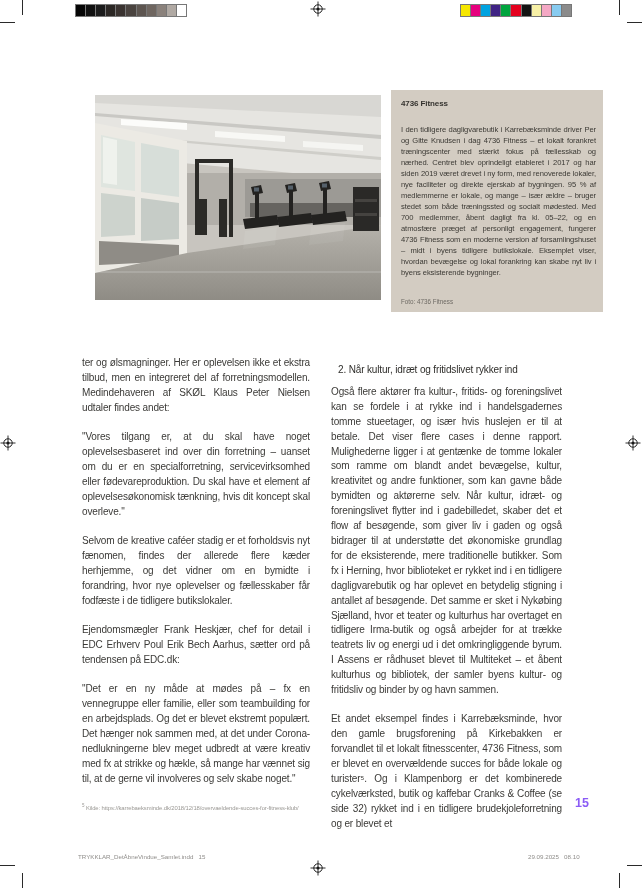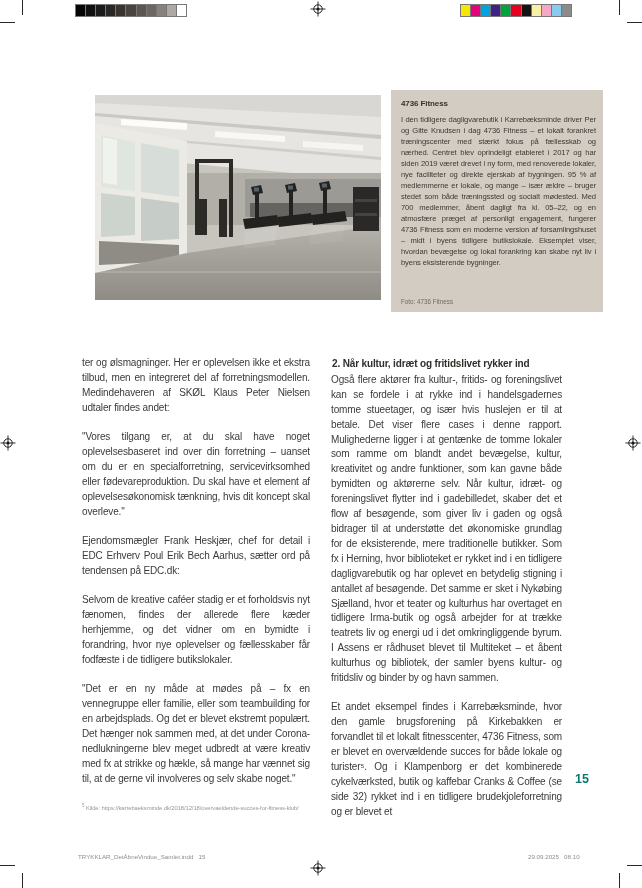--- a/index.html
+++ b/index.html
@@ -23,38 +23,38 @@
   .regmark{position:absolute;width:16px;height:16px;}
 
   
   .photo{position:absolute;left:95px;top:95px;width:286px;height:205px;overflow:hidden;background:#c8c5bf;}
 
   
   .infobox{
     position:absolute;left:391px;top:90px;width:212px;height:222px;background:#d3ccc2;
     box-sizing:border-box;padding:9px 7px 8px 10px;
   }
-  .infobox h3{font-size:8px;line-height:10px;margin:0 0 5px 0;color:#35332f;font-weight:bold;letter-spacing:-0.1px;}
+  .infobox h3{font-size:8px;line-height:10px;margin:0 0 15px 0;color:#35332f;font-weight:bold;letter-spacing:-0.1px;}
   .infobox .ibody{font-size:7.6px;line-height:11px;margin:0;color:#3b3934;text-align:justify;letter-spacing:-0.1px;}
   .infobox .caption{position:absolute;left:10px;bottom:7px;font-size:6.3px;color:#6e6a64;}
 
   
   .col{position:absolute;top:356px;font-size:10px;line-height:14.9px;color:#3b3a37;text-align:justify;letter-spacing:-0.15px;}
   #left-col{left:82px;width:228px;}
   #right-col{left:331px;width:231px;}
   .col p{margin:0 0 14.5px 0;}
   .col p:last-child{margin-bottom:0;}
-  #right-col h2{font-size:10px;line-height:14.9px;margin:1px;font-weight:bold;color:#2f2e2b;text-align:left;}
+  #right-col h2{font-size:10px;line-height:14.9px;margin:7px;font-weight:normal;color:#2f2e2b;text-align:left;}
 
   
   .footnote{position:absolute;left:82px;top:803px;font-size:5.9px;color:#9a9894;letter-spacing:-0.1px;}
   .footnote sup{font-size:4.5px;}
 
   
-  .page-number{position:absolute;left:575px;top:772px;font-size:12.5px;font-weight:bold;color:#0f766e;}
+  .page-number{position:absolute;left:575px;top:796px;font-size:12.5px;font-weight:bold;color:#8b5cf6;}
   .imprint{position:absolute;top:853px;font-size:6.2px;color:#8f8d8a;white-space:pre;}
   #imprint-left{left:78px;}
   #imprint-right{left:528px;}
 </style>
 </head>
 <body>
 
 <div class="page">
 
   <div id="grayscale-bar" class="bar">
@@ -186,22 +186,22 @@
 
   <aside class="infobox" style="background: rgb(211, 204, 194);">
     <h3>4736 Fitness</h3>
     <p class="ibody">I den tidligere dagligvarebutik i Karrebæksminde driver Per og Gitte Knudsen i dag 4736 Fitness – et lokalt forankret træningscenter med stærkt fokus på fællesskab og nærhed. Centret blev oprindeligt etableret i 2017 og har siden 2019 været drevet i ny form, med renoverede lokaler, nye faciliteter og direkte ejerskab af bygningen. 95 % af medlemmerne er lokale, og mange – især ældre – bruger stedet som både træningssted og socialt mødested. Med 700 medlemmer, åbent dagligt fra kl. 05–22, og en atmosfære præget af personligt engagement, fungerer 4736 Fitness som en moderne version af forsamlingshuset – midt i byens tidligere butikslokale. Eksemplet viser, hvordan bevægelse og lokal forankring kan skabe nyt liv i byens eksisterende bygninger.</p>
     <div class="caption">Foto: 4736 Fitness</div>
   </aside>
 
   <div id="left-col" class="col">
       <p>ter og ølsmagninger. Her er oplevelsen ikke et ekstra tilbud, men en integreret del af forretningsmodellen. Medindehaveren af SKØL Klaus Peter Nielsen udtaler findes andet:</p>
       <p>"Vores tilgang er, at du skal have noget oplevelsesbaseret ind over din forretning – uanset om du er en specialforretning, servicevirksomhed eller fødevareproduktion. Du skal have et element af oplevelsesøkonomisk tænkning, hvis dit koncept skal overleve."</p>
+      <p>Selvom de kreative caféer stadig er et forholdsvis nyt fænomen, findes der allerede flere kæder herhjemme, og det vidner om en bymidte i forandring, hvor nye oplevelser og fællesskaber får fodfæste i de tidligere butikslokaler.</p>
       <p>Ejendomsmægler Frank Heskjær, chef for detail i EDC Erhverv Poul Erik Bech Aarhus, sætter ord på tendensen på EDC.dk:</p>
-      <p>Selvom de kreative caféer stadig er et forholdsvis nyt fænomen, findes der allerede flere kæder herhjemme, og det vidner om en bymidte i forandring, hvor nye oplevelser og fællesskaber får fodfæste i de tidligere butikslokaler.</p>
       <p>"Det er en ny måde at mødes på – fx en vennegruppe eller familie, eller som teambuilding for en arbejdsplads. Og det er blevet ekstremt populært. Det hænger nok sammen med, at det under Corona-nedlukningerne blev meget udbredt at være kreativ med fx at strikke og hækle, så mange har vænnet sig til, at de gerne vil involveres og selv skabe noget."</p>
     </div>
 
   <div id="right-col" class="col">
     <h2>2. Når kultur, idræt og fritidslivet rykker ind</h2>
     <div>
         <p>Også flere aktører fra kultur-, fritids- og foreningslivet kan se fordele i at rykke ind i handelsgadernes tomme stueetager, og især hvis huslejen er til at betale. Det viser flere cases i denne rapport. Mulighederne ligger i at gentænke de tomme lokaler som ramme om blandt andet bevægelse, kultur, kreativitet og andre funktioner, som kan gavne både bymidten og aktørerne selv. Når kultur, idræt- og foreningslivet flytter ind i gadebilledet, skaber det et flow af besøgende, som giver liv i gaden og også bidrager til at understøtte det økonomiske grundlag for de eksisterende, mere traditionelle butikker. Som fx i Herning, hvor biblioteket er rykket ind i en tidligere dagligvarebutik og har oplevet en betydelig stigning i antallet af besøgende. Det samme er sket i Nykøbing Sjælland, hvor et teater og kulturhus har overtaget en tidligere Irma-butik og også arbejder for at trække teatrets liv og energi ud i det omkringliggende byrum. I Assens er rådhuset blevet til Multiteket – et åbent kulturhus og bibliotek, der samler byens kultur- og fritidsliv og binder by og havn sammen.</p>
         <p>Et andet eksempel findes i Karrebæksminde, hvor den gamle brugsforening på Kirkebakken er forvandlet til et lokalt fitnesscenter, 4736 Fitness, som er blevet en overvældende succes for både lokale og turister⁵. Og i Klampenborg er det kombinerede cykelværksted, butik og kaffebar Cranks &amp; Coffee (se side 32) rykket ind i en tidligere brudekjoleforretning og er blevet et</p>
       </div>
   </div>

